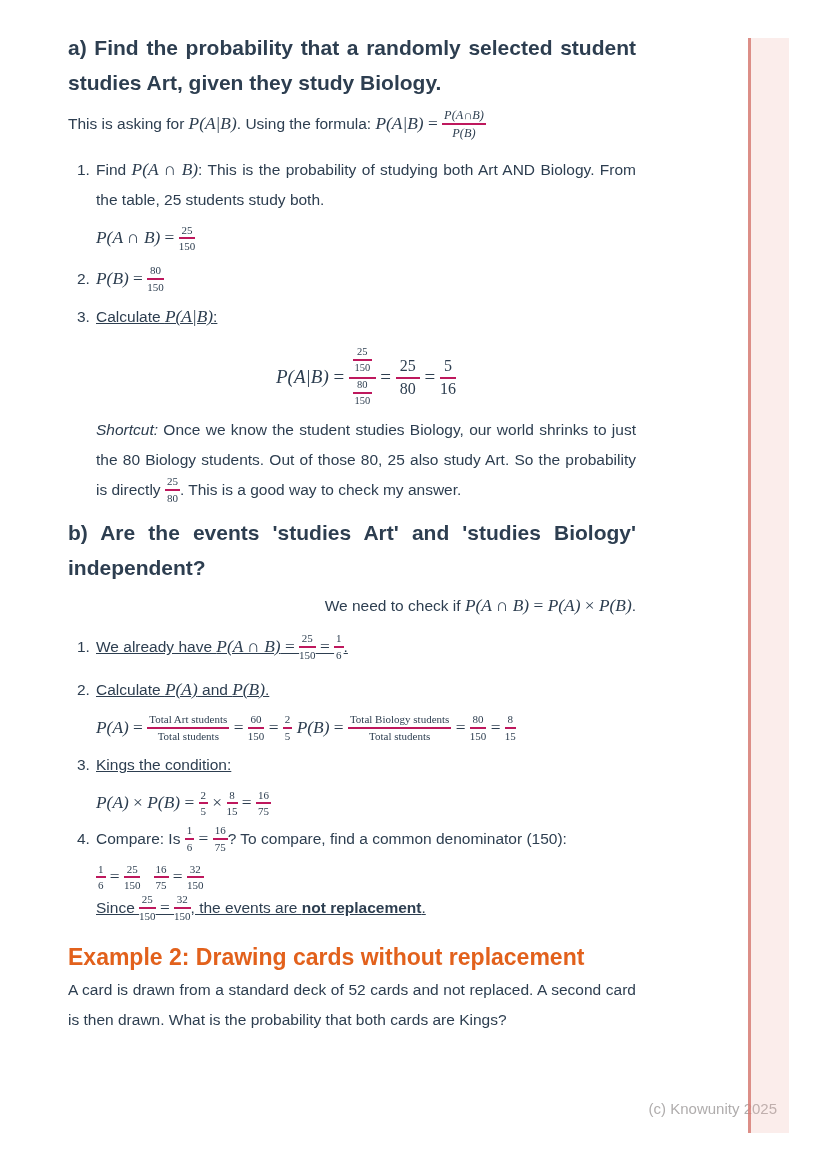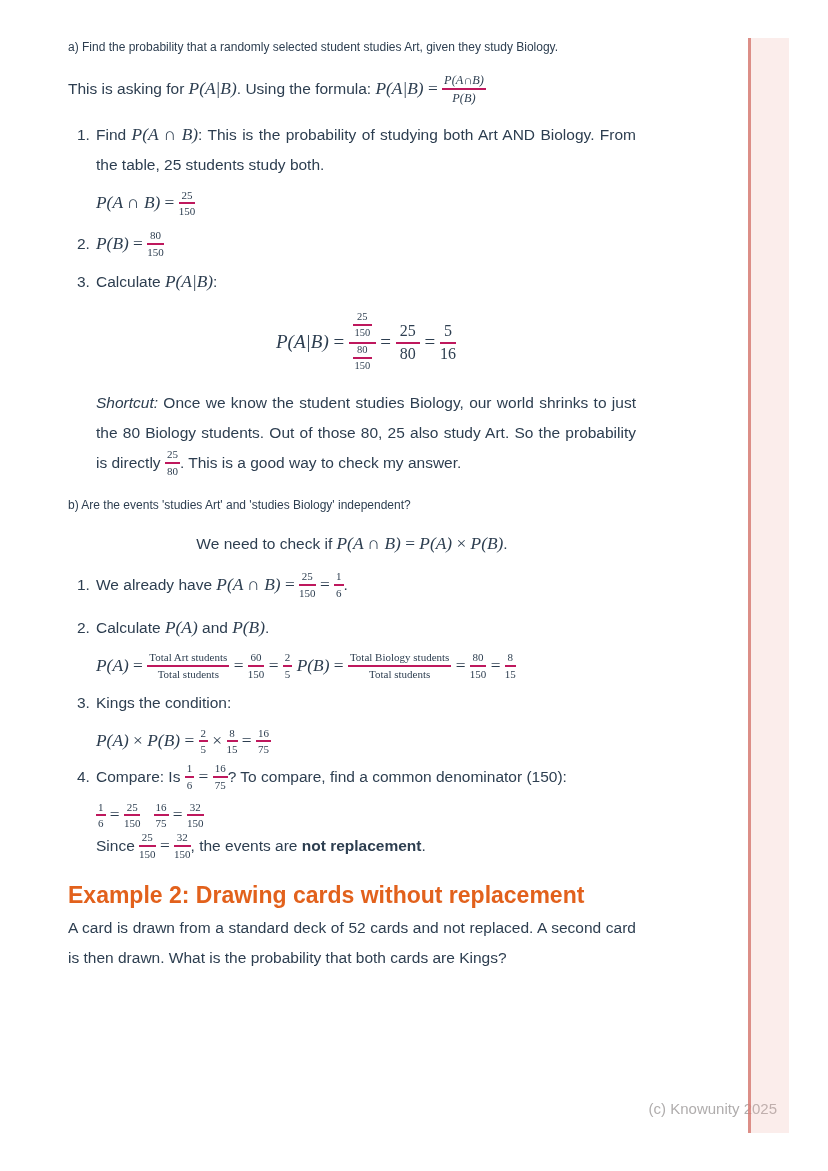--- a/index.html
+++ b/index.html
@@ -10,31 +10,31 @@
     color: #2d3e50;
     font-family: "Liberation Sans", "DejaVu Sans", sans-serif;
     overflow: hidden;
   }
   .page {
     position: absolute;
     left: 68px; top: 0;
     width: 568px;
   }
   .h {
-    font-weight: normal;
-    font-size: 12px;
+    font-weight: bold;
+    font-size: 21px;
     line-height: 35px;
     text-align: justify;
   }
   .p {
     font-size: 15.5px;
     line-height: 30px;
     text-align: justify;
   }
-  .p-left { text-align: left; }
+  .p-left { text-align: left; text-decoration: underline; }
   .h-a { margin-top: 30px; }
   .intro { margin-top: 9px; text-align: left; }
   .li { position: relative; padding-left: 28px; }
   .li > .lnum {
     position: absolute; left: 9px; top: 0;
     font-size: 15.5px; line-height: 30px;
   }
   .li-a1 { margin-top: 14px; }
   .li-a2 { margin-top: 10px; }
   .li-a3 { margin-top: 8px; }
@@ -47,23 +47,23 @@
     font-size: 15.5px;
     line-height: 30px;
     text-align: left;
   }
   .display {
     margin-top: 16px;
     font-size: 17px;
     line-height: 30px;
     text-align: center;
   }
-  .shortcut { margin-top: 14px; margin-left: 28px; }
+  .shortcut { margin-top: 6px; margin-left: 28px; }
   .h-b { margin-top: 10px; }
-  .check { margin-top: 6px; text-align: center; }
+  .check { margin-top: 6px; text-align: right; }
   .h-ex {
     margin-top: 20px;
     color: #e2611c;
     font-weight: bold;
     font-size: 23px;
     line-height: 28px;
   }
   .ex2 { margin-top: 4px; }
   
   .tk-m  { font-family: "Liberation Serif", "DejaVu Serif", serif; font-style: italic; font-size: 1.12em; }

